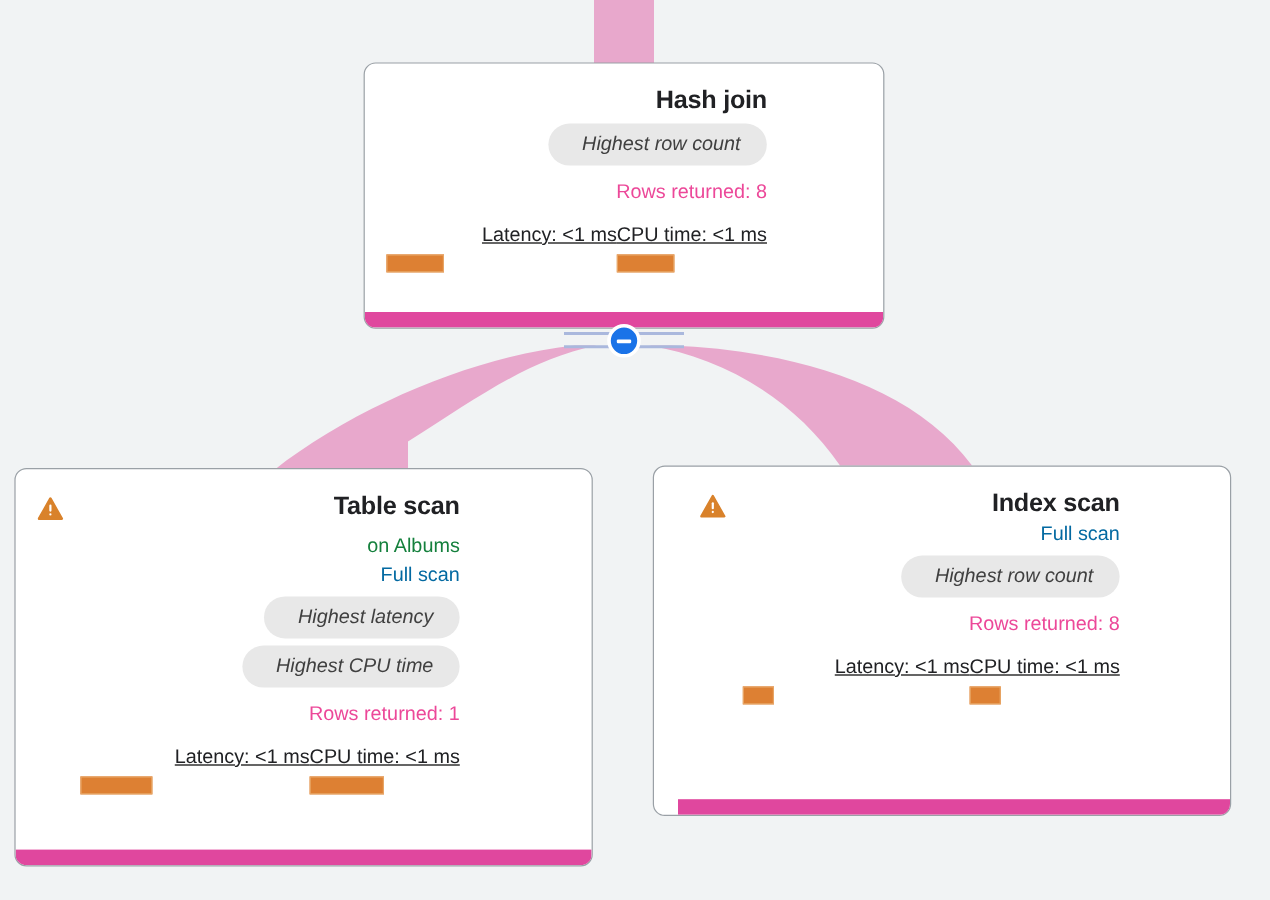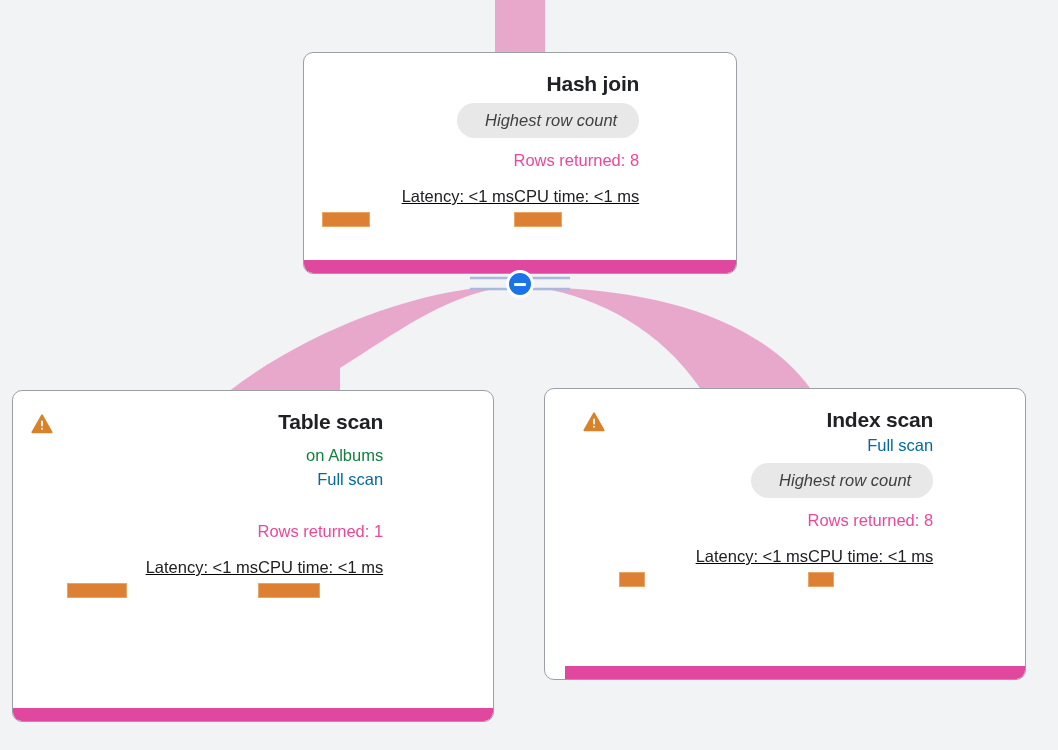--- a/index.html
+++ b/index.html
@@ -231,21 +231,22 @@
         <svg class="warn-icon" viewBox="0 0 24 24">
           <path d="M12 2.6 L22.4 21 H1.6 Z" fill="#d9822b" stroke="#d9822b" stroke-width="2.2" stroke-linejoin="round"></path>
           <rect x="11" y="8.2" width="2" height="6.4" rx="1" fill="#ffffff"></rect>
           <rect x="11" y="16" width="2" height="2.2" rx="1" fill="#ffffff"></rect>
         </svg>
         <div class="node-content no-icon">
           <div class="node-title">Table scan</div>
           <div class="node-sub">on Albums</div>
           <div class="node-sub2">Full scan</div>
           <div class="chips">
-            <br>
+            <span class="chip">Highest latency</span><br>
+            <span class="chip">Highest CPU time</span>
           </div>
           <div class="rows-returned">Rows returned: 1</div>
           <div class="metrics">
             <div class="metric" style="width:191px;">
               <div class="metric-label">Latency: &lt;1 ms</div>
               <div class="metric-bar" style="width:60px;"></div>
             </div>
             <div class="metric">
               <div class="metric-label">CPU time: &lt;1 ms</div>
               <div class="metric-bar" style="width:62px;"></div>

